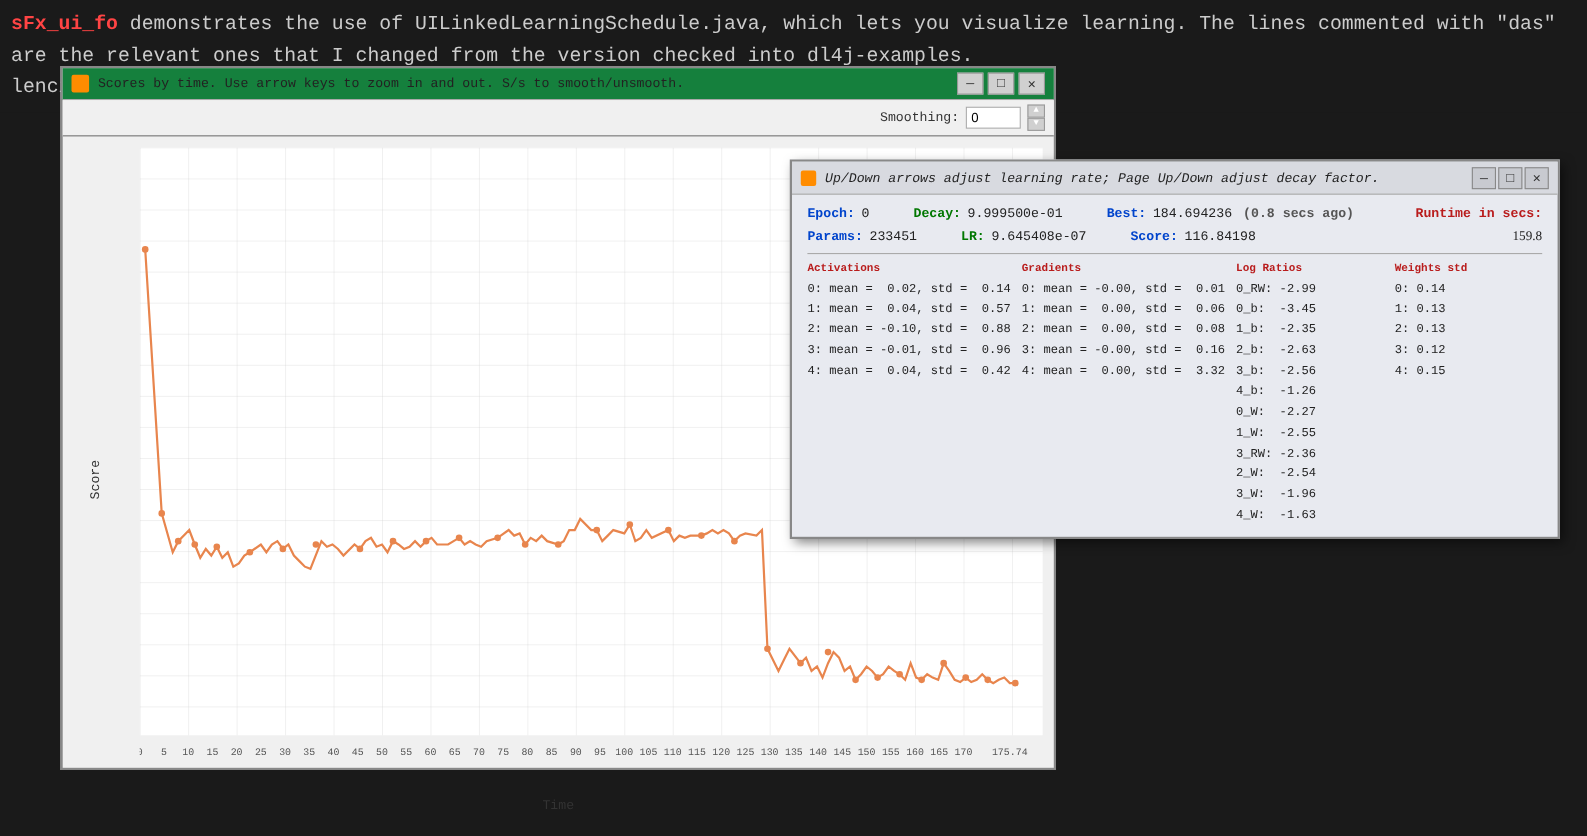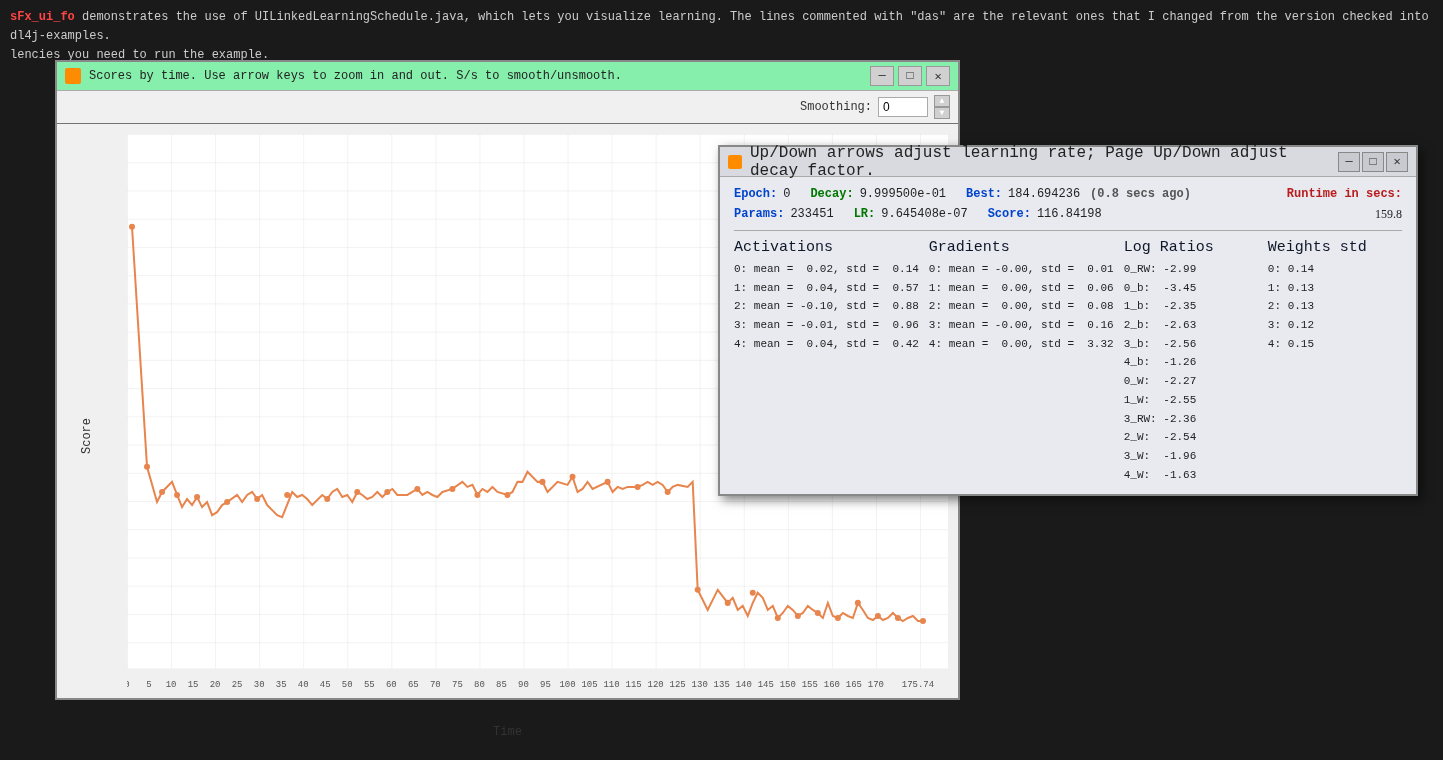--- a/index.html
+++ b/index.html
@@ -14,21 +14,21 @@
       position: relative;
     }
 
     
     .bg-text {
       position: absolute;
       top: 0;
       left: 0;
       right: 0;
       padding: 8px 10px;
-      font-size: 12px;
+      font-size: 18px;
       color: #ccc;
       line-height: 1.6;
       background: #1a1a1a;
     }
 
     .bg-text .red-text {
       color: #ff4444;
       font-weight: bold;
     }
 
@@ -41,21 +41,21 @@
       height: 640px;
       background: #f0f0f0;
       border: 2px solid #888;
       display: flex;
       flex-direction: column;
     }
 
     .chart-titlebar {
       display: flex;
       align-items: center;
-      background: #86efac;
+      background: #15803d;
       border-bottom: 1px solid #aaa;
       padding: 4px 8px;
       height: 32px;
       gap: 8px;
     }
 
     .chart-titlebar-icon {
       width: 16px;
       height: 16px;
       background: #ff8c00;
@@ -182,22 +182,23 @@
     .info-titlebar-icon {
       width: 14px;
       height: 14px;
       background: #ff8c00;
       border-radius: 2px;
       flex-shrink: 0;
     }
 
     .info-titlebar-text {
       flex: 1;
-      font-size: 16px;
+      font-size: 12px;
       color: #222;
+      font-style: italic;
     }
 
     .info-titlebar-controls {
       display: flex;
       gap: 2px;
     }
 
     .info-btn {
       width: 22px;
       height: 20px;
@@ -211,22 +212,23 @@
       color: #333;
     }
 
     .info-content {
       padding: 10px 14px;
       font-family: 'Courier New', monospace;
     }
 
     .info-row {
       display: flex;
+      gap: 20px;
       margin-bottom: 6px;
-      align-items: flex-start;
+      align-items: flex-end;
     }
 
     .info-field {
       display: flex;
       gap: 6px;
       align-items: baseline;
     }
 
     .field-label {
       font-weight: bold;
@@ -249,23 +251,23 @@
     }
 
     .info-stats {
       display: grid;
       grid-template-columns: 1fr 1fr 1fr 1fr;
       gap: 0 10px;
       font-size: 11px;
     }
 
     .stat-col-title {
-      font-weight: normal;
-      color: #0f172a;
-      font-size: 15px;
+      font-weight: bold;
+      color: #b91c1c;
+      font-size: 10px;
       margin-bottom: 4px;
     }
 
     .stat-row {
       color: #222;
       line-height: 1.7;
       white-space: pre;
     }
   </style>
 </head>

